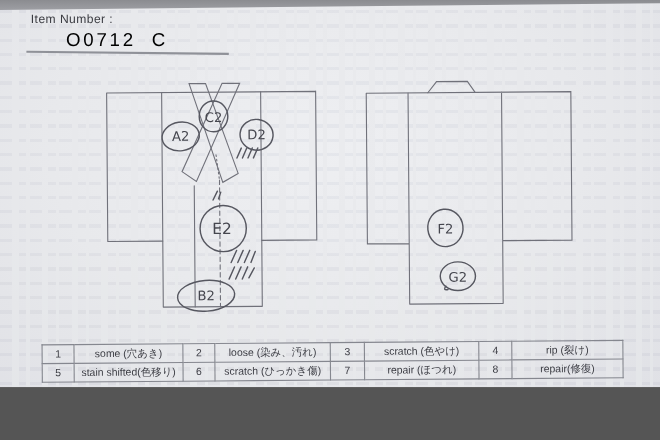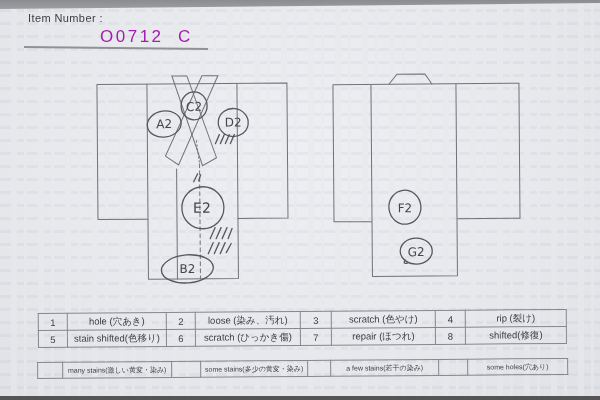--- a/index.html
+++ b/index.html
@@ -1,33 +1,33 @@
 <!DOCTYPE html>
 <html><head>
 <meta charset="utf-8">
 <style>
   html,body{margin:0;padding:0;background:#555;}
-  .shot{position:relative;width:600px;height:396px;overflow:hidden;
+  .shot{position:relative;width:600px;height:352px;overflow:hidden;
         background:#e9eaed;font-family:"Liberation Sans",sans-serif;}
   
   .paper{position:absolute;inset:0;
     background:radial-gradient(ellipse at 48% 38%, #eeeff2 0%, #e8e9ec 55%, #e0e1e6 100%);}
   
   .ghost{position:absolute;inset:0;opacity:.55;filter:blur(.6px);
     background-image:
       repeating-linear-gradient(90deg, rgba(232,233,236,0) 0 11px, #e8e9ec 11px 17px, rgba(232,233,236,0) 17px 24px, #e8e9ec 24px 27px),
       repeating-linear-gradient(180deg, rgba(0,0,0,0) 0 9px, rgba(138,144,168,.16) 9px 12px, rgba(0,0,0,0) 12px 13px);}
   
   .top-strip{position:absolute;top:0;left:0;width:600px;height:10px;
     background:linear-gradient(180deg,#8b8c90,#9fa0a5);
     clip-path:polygon(0 0,600px 0,600px 3px,0 9px);}
   .hdr-label{position:absolute;left:28px;top:12px;font-size:11px;color:#3b3c42;
     letter-spacing:.4px;}
-  .hdr-value{position:absolute;left:60px;top:27px;font-size:17px;color:#a21caf;
-    letter-spacing:2.5px;white-space:pre;font-weight:500;margin-left:40px;}
+  .hdr-value{position:absolute;left:60px;top:27px;font-size:17px;color:#000000;
+    letter-spacing:2.5px;white-space:pre;font-weight:500;}
   .hdr-underline{position:absolute;left:24px;top:47px;width:184px;height:1.5px;
     background:#8f9198;transform:rotate(.6deg);}
   .tilt{position:absolute;inset:0;transform:rotate(-.45deg);transform-origin:300px 220px;}
   svg{position:absolute;overflow:visible;}
   .diagram-front{left:90px;top:68px;}
   .diagram-back{left:325px;top:68px;}
   .outline{fill:none;stroke:#70717a;stroke-width:1;stroke-linecap:round;}
   .pencil{fill:none;stroke:#565760;stroke-width:1.3;stroke-linecap:round;}
   .mk-text{font-family:"DejaVu Sans",sans-serif;font-size:12px;fill:#45464e;}
   .mk-text.big{font-size:14px;}
@@ -126,37 +126,37 @@
         <col style="width:29px">
           <col style="width:105px">
         <col style="width:31px">
           <col style="width:104px">
         <col style="width:30px">
           <col style="width:101px">
       </colgroup>
       <tbody>
           <tr>
         <td>1</td>
-        <td>hole (穴あき)</td>
+        <td>some (穴あき)</td>
         <td>2</td>
         <td>loose (染み、汚れ)</td>
         <td>3</td>
         <td>scratch (色やけ)</td>
         <td>4</td>
         <td>rip (裂け)</td>
       </tr>
       <tr>
         <td>5</td>
         <td>stain shifted(色移り)</td>
         <td>6</td>
         <td>scratch (ひっかき傷)</td>
         <td>7</td>
         <td>repair (ほつれ)</td>
         <td>8</td>
-        <td>shifted(修復)</td>
+        <td>repair(修復)</td>
       </tr>
     </tbody>
       </table>
 
     <table class="inside-table">
       <colgroup>
         <col style="width:25px">
           <col style="width:109px">
         <col style="width:29px">
           <col style="width:107px">

